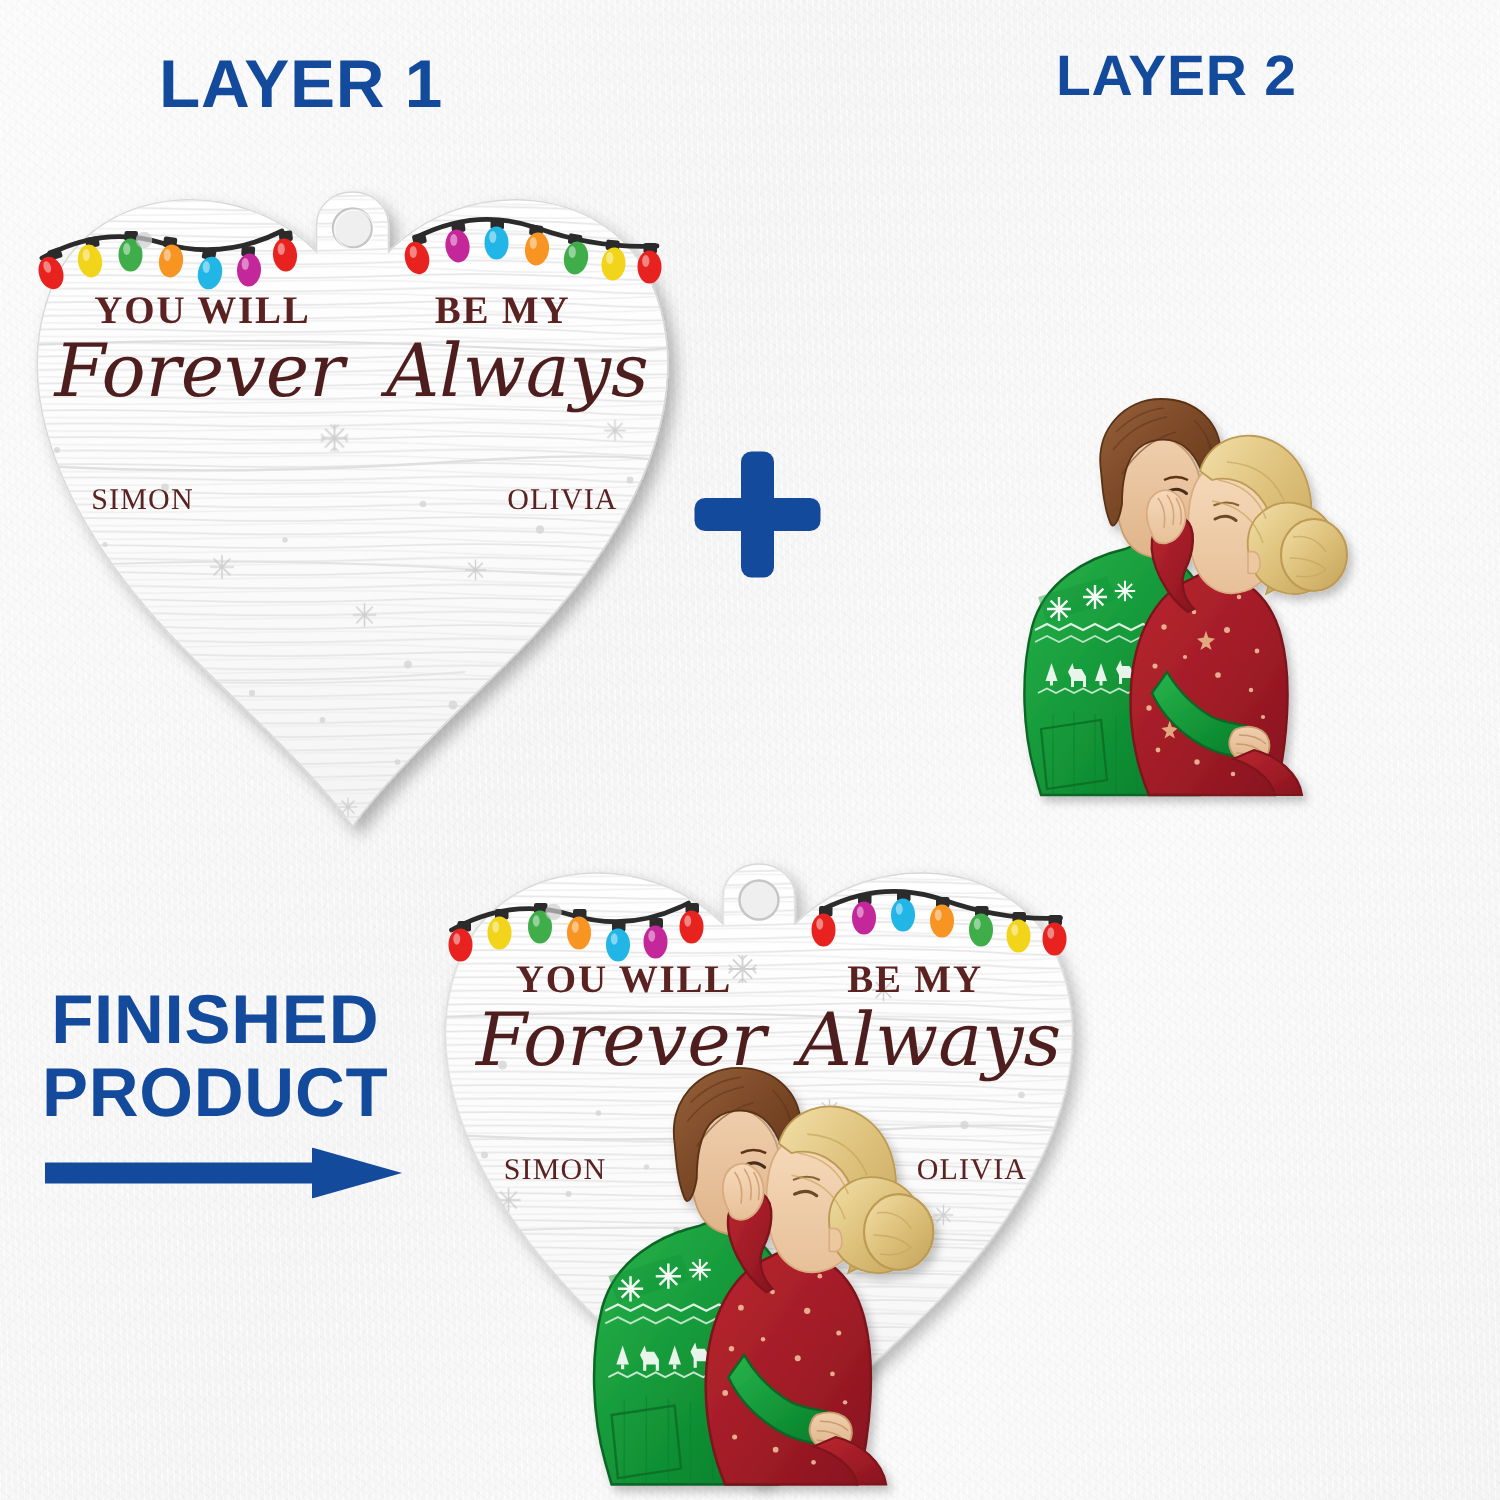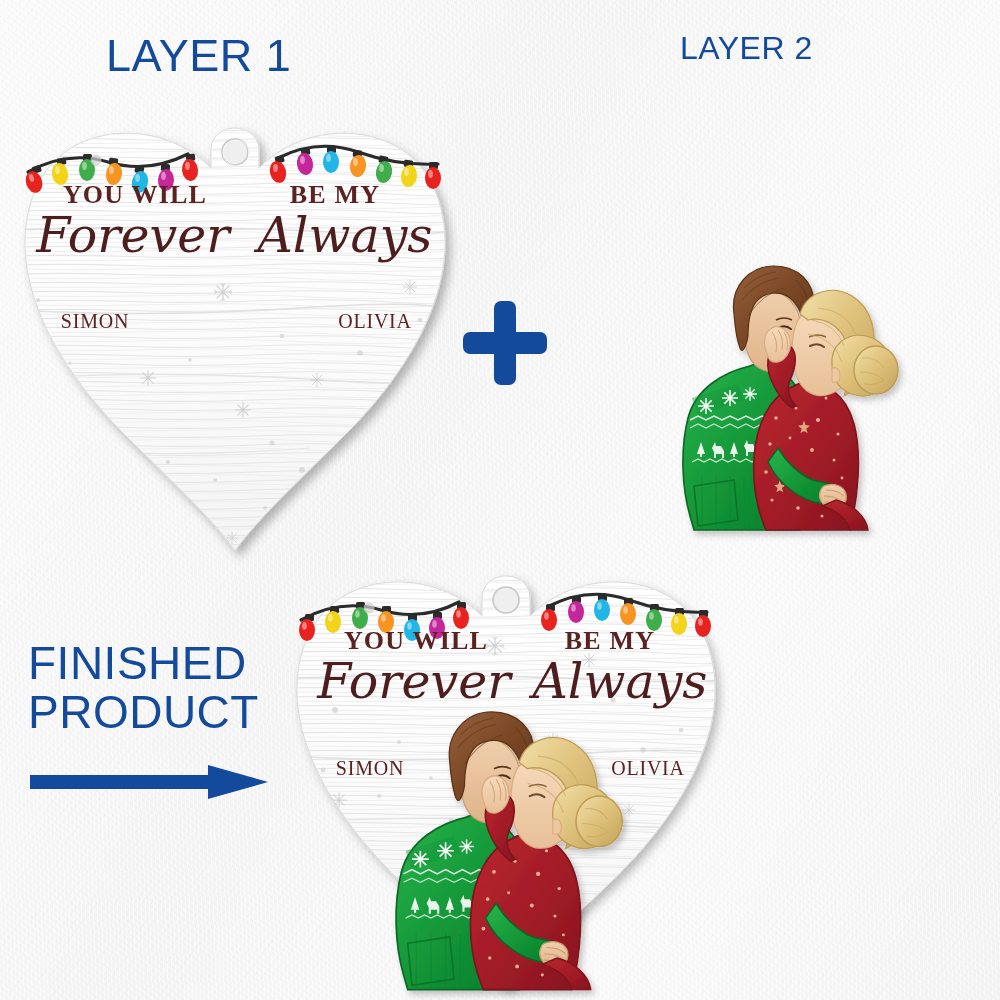--- a/index.html
+++ b/index.html
@@ -30,30 +30,31 @@
       repeating-linear-gradient(37deg, rgba(0,0,0,.015) 0 1px, rgba(0,0,0,0) 1px 5px),
       repeating-linear-gradient(-52deg, rgba(0,0,0,.012) 0 1px, rgba(0,0,0,0) 1px 7px),
       repeating-linear-gradient(88deg, rgba(255,255,255,.5) 0 1px, rgba(0,0,0,0) 1px 4px);
     pointer-events: none;
     z-index: 0;
   }
 
   .lbl-blue {
     position: absolute;
     color: #134a9c;
-    font-weight: normal;
+    font-weight: bold;
     letter-spacing: .5px;
     z-index: 6;
     white-space: pre-line;
+    text-align: center;
   }
   #layer1-label { left: 106px; top: 30px; font-size: 45px; }
-  #layer2-label { left: 680px; top: 30px; font-size: 32px; }
+  #layer2-label { left: 704px; top: 30px; font-size: 38px; }
 
   #finished-label {
-    left: 28px; top: 639px;
+    left: 28px; top: 655px;
     font-size: 46px;
     line-height: 1.06;
   }
 
   #arrow-wrap {
     position: absolute;
     left: 30px; top: 765px;
     width: 238px; height: 34px;
     z-index: 6;
   }
@@ -76,21 +77,21 @@
   .ornament {
     position: absolute;
     z-index: 3;
   }
   .orn-inner { position: relative; width: 100%; height: 100%; }
 
   .heart-svg { position: absolute; left: 0; top: 0; width: 100%; height: 100%; overflow: visible; }
 
   .heart-content {
     position: absolute;
-    left: 0; top: 0;
+    left: 0; top: 12px;
     width: 100%; height: 100%;
     pointer-events: none;
   }
 
   .h-text {
     position: absolute;
     color: #5b2222;
     text-align: center;
     white-space: nowrap;
   }

